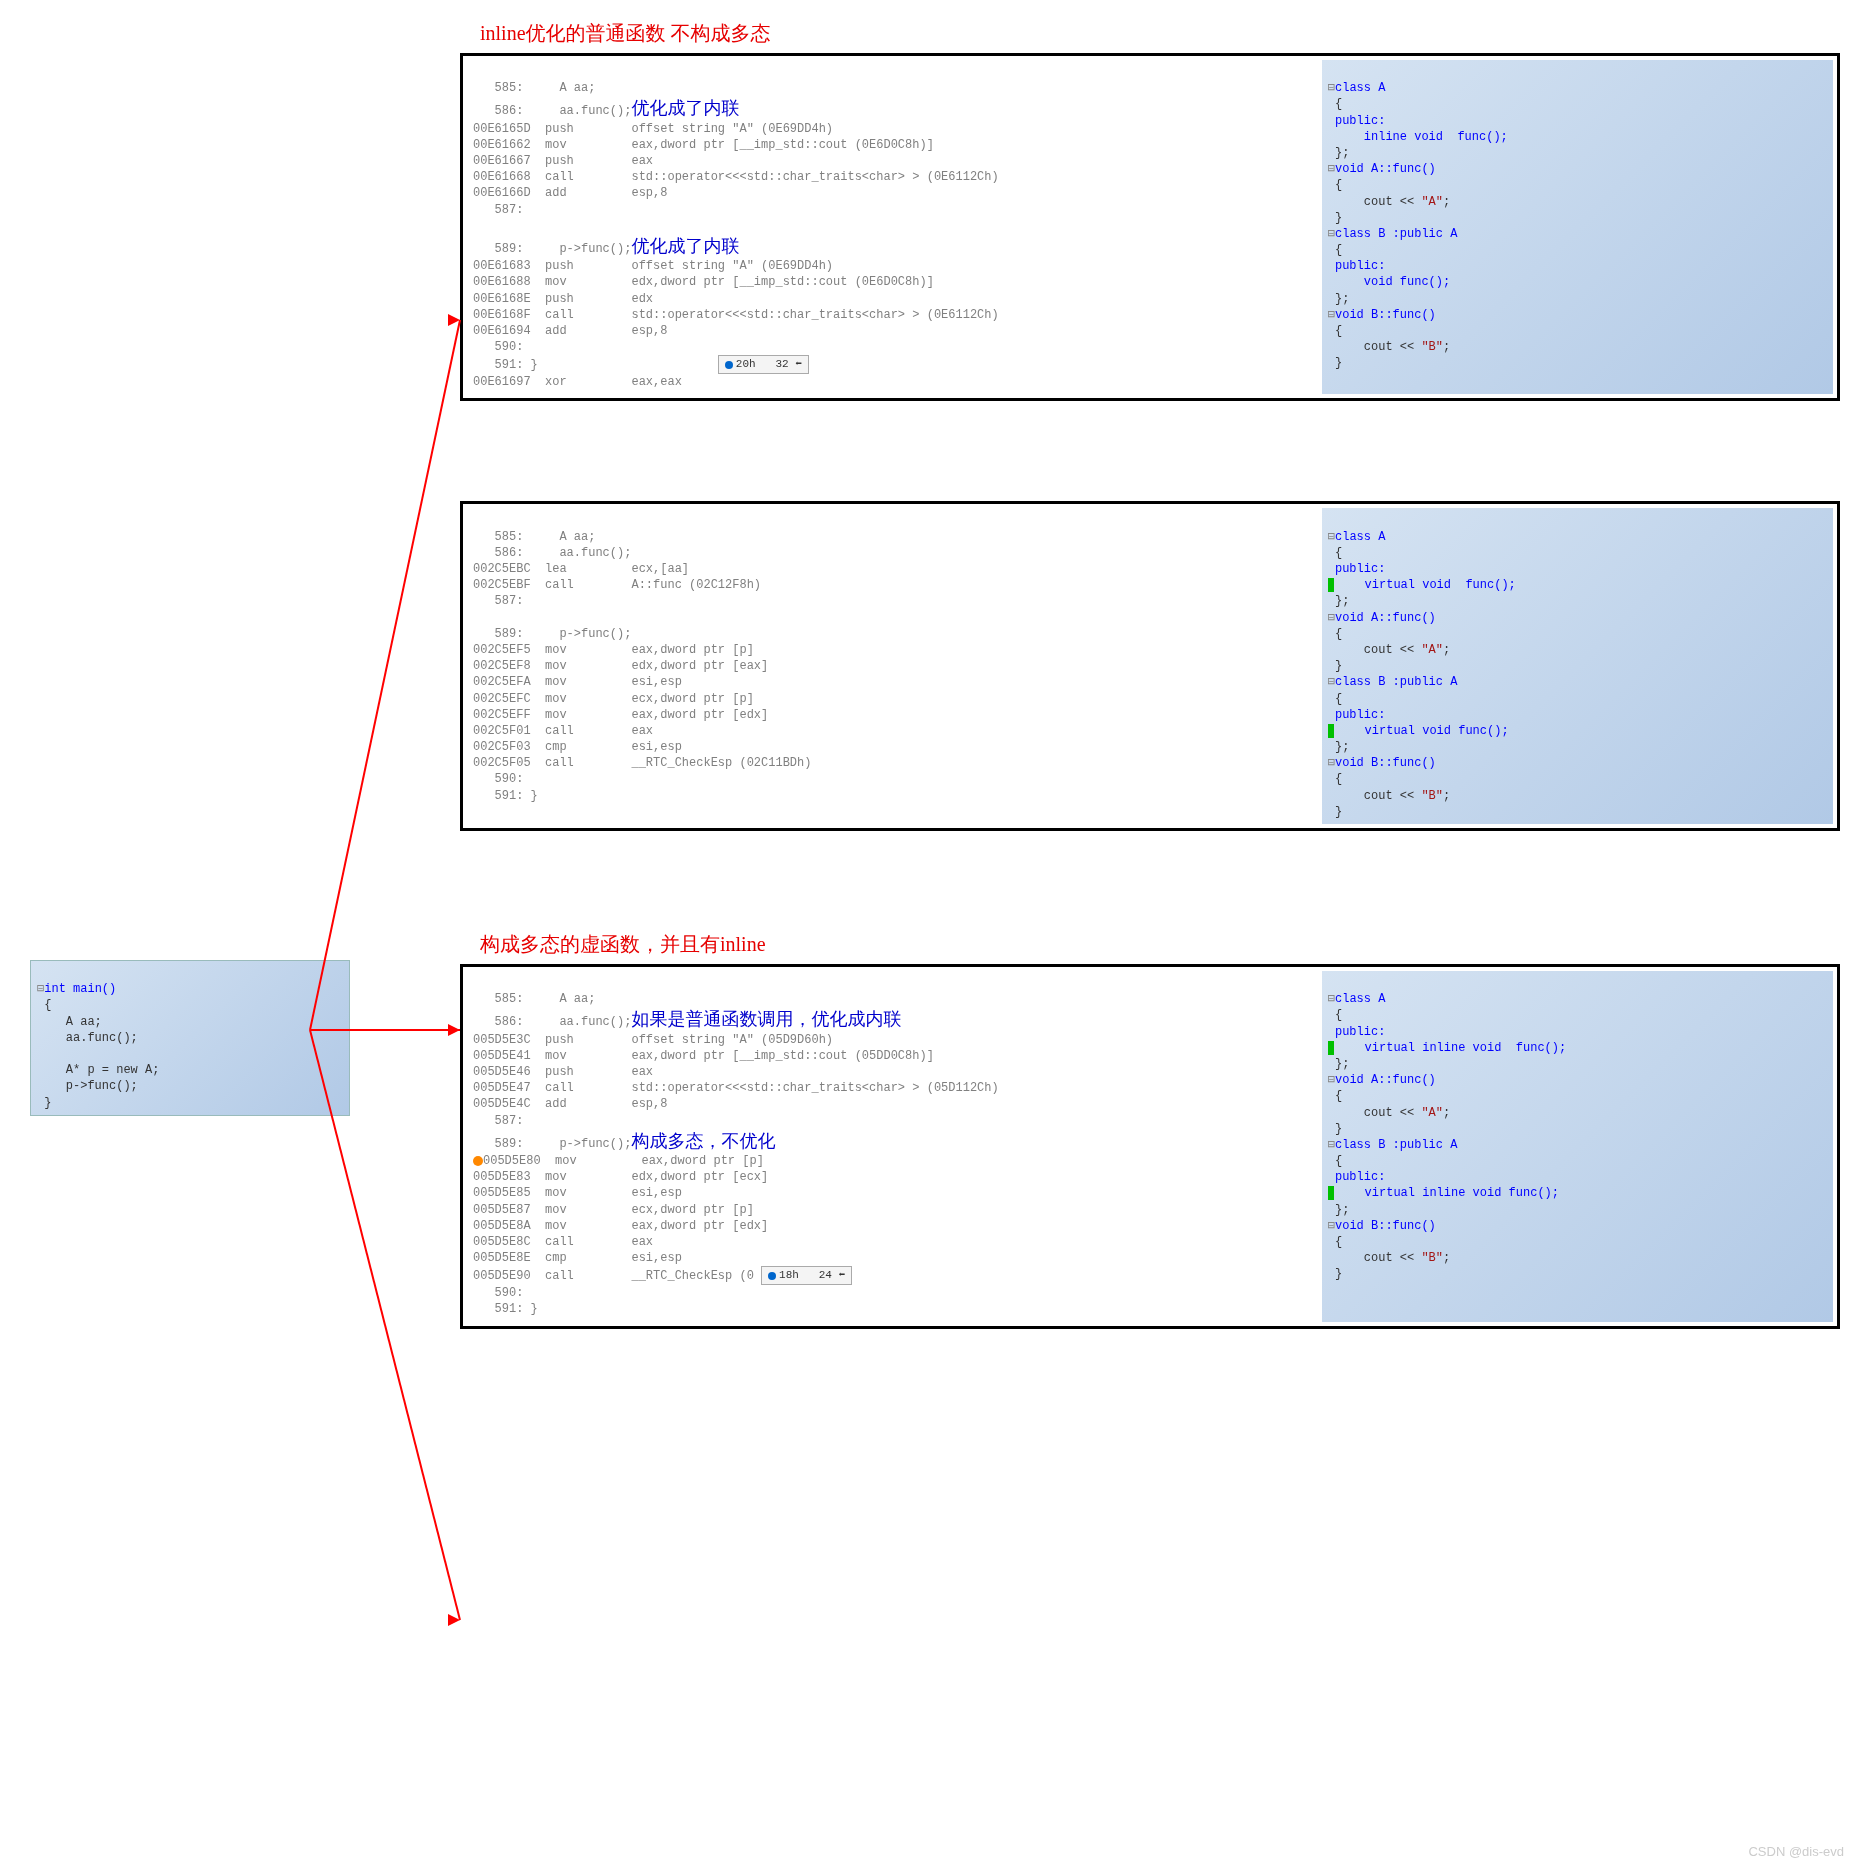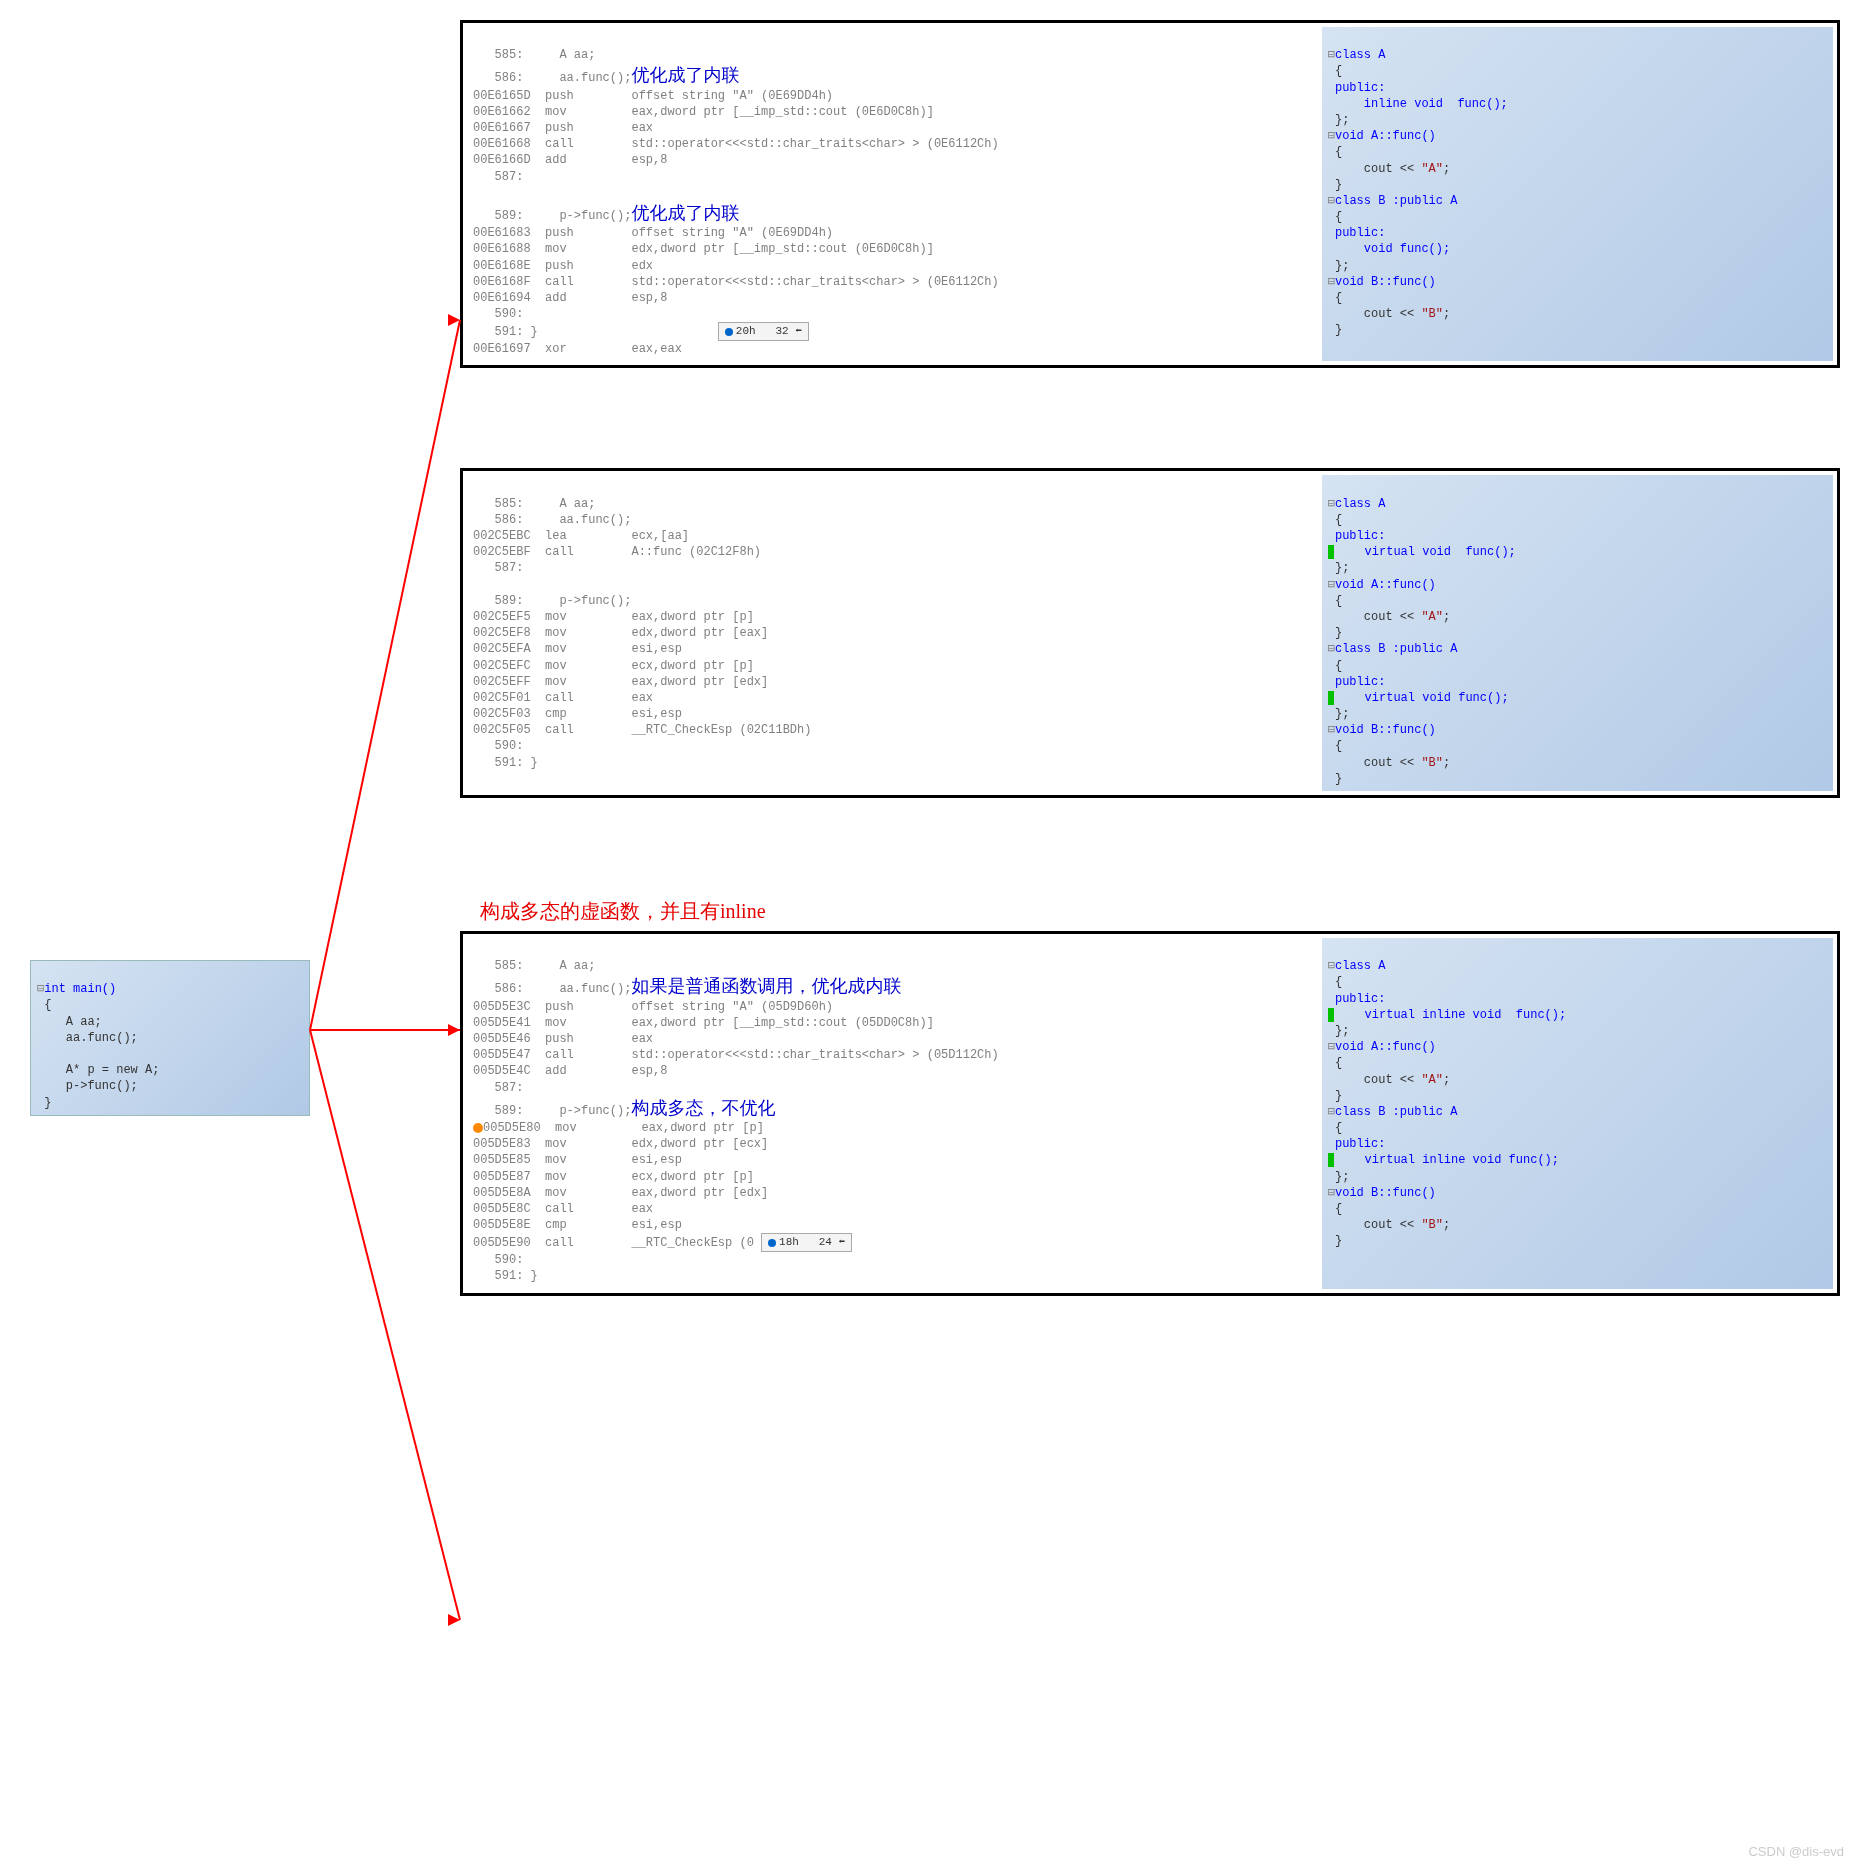--- a/index.html
+++ b/index.html
@@ -74,21 +74,21 @@
   svg.connector {
     position:absolute;
     top:0; left:0;
     pointer-events:none;
     z-index:5;
   }
   .main-left {
     position:absolute;
     left:30px;
     top:960px;
-    width:280px;
+    width:320px;
   }
   .right-col {
     position:absolute;
     left:460px;
     top:20px;
     width:1380px;
   }
   .watermark {
     position:absolute;
     right:30px;
@@ -118,20 +118,21 @@
 <span>    A aa;</span>
 <span>    aa.func();</span>
 <span></span>
 <span>    A* p = new A;</span>
 <span>    p-&gt;func();</span>
  <span>}</span></div>
 </div>
 
 <div class="right-col">
 
+<div class="title-red">inline优化的普通函数 不构成多态</div>
 <div class="panel-box">
   <div class="asm-pane">
 <span>   585:     A aa;</span>
 <span>   586:     aa.func();</span><span class="ann">优化成了内联</span>
 <span>00E6165D  push        offset string "A" (0E69DD4h)</span>
 <span>00E61662  mov         eax,dword ptr [__imp_std::cout (0E6D0C8h)]</span>
 <span>00E61667  push        eax</span>
 <span>00E61668  call        std::operator&lt;&lt;&lt;std::char_traits&lt;char&gt; &gt; (0E6112Ch)</span>
 <span>00E6166D  add         esp,8</span>
 <span>   587:</span>

